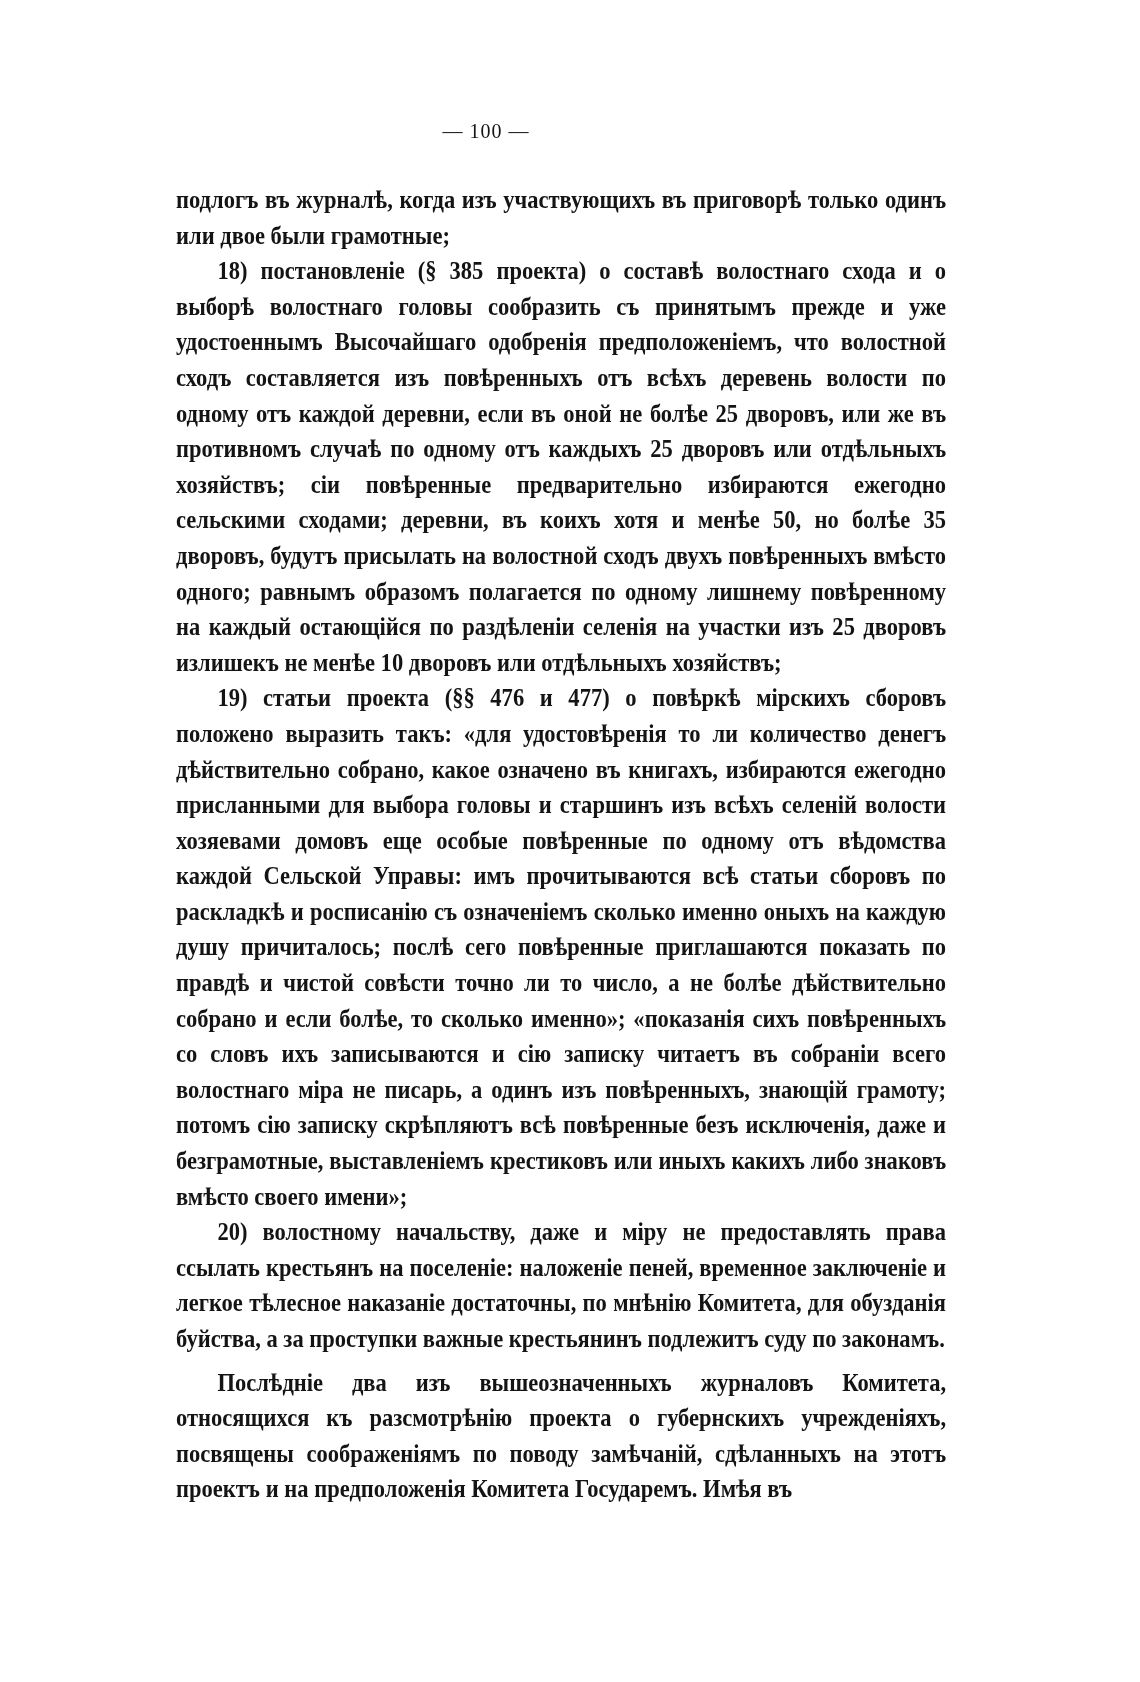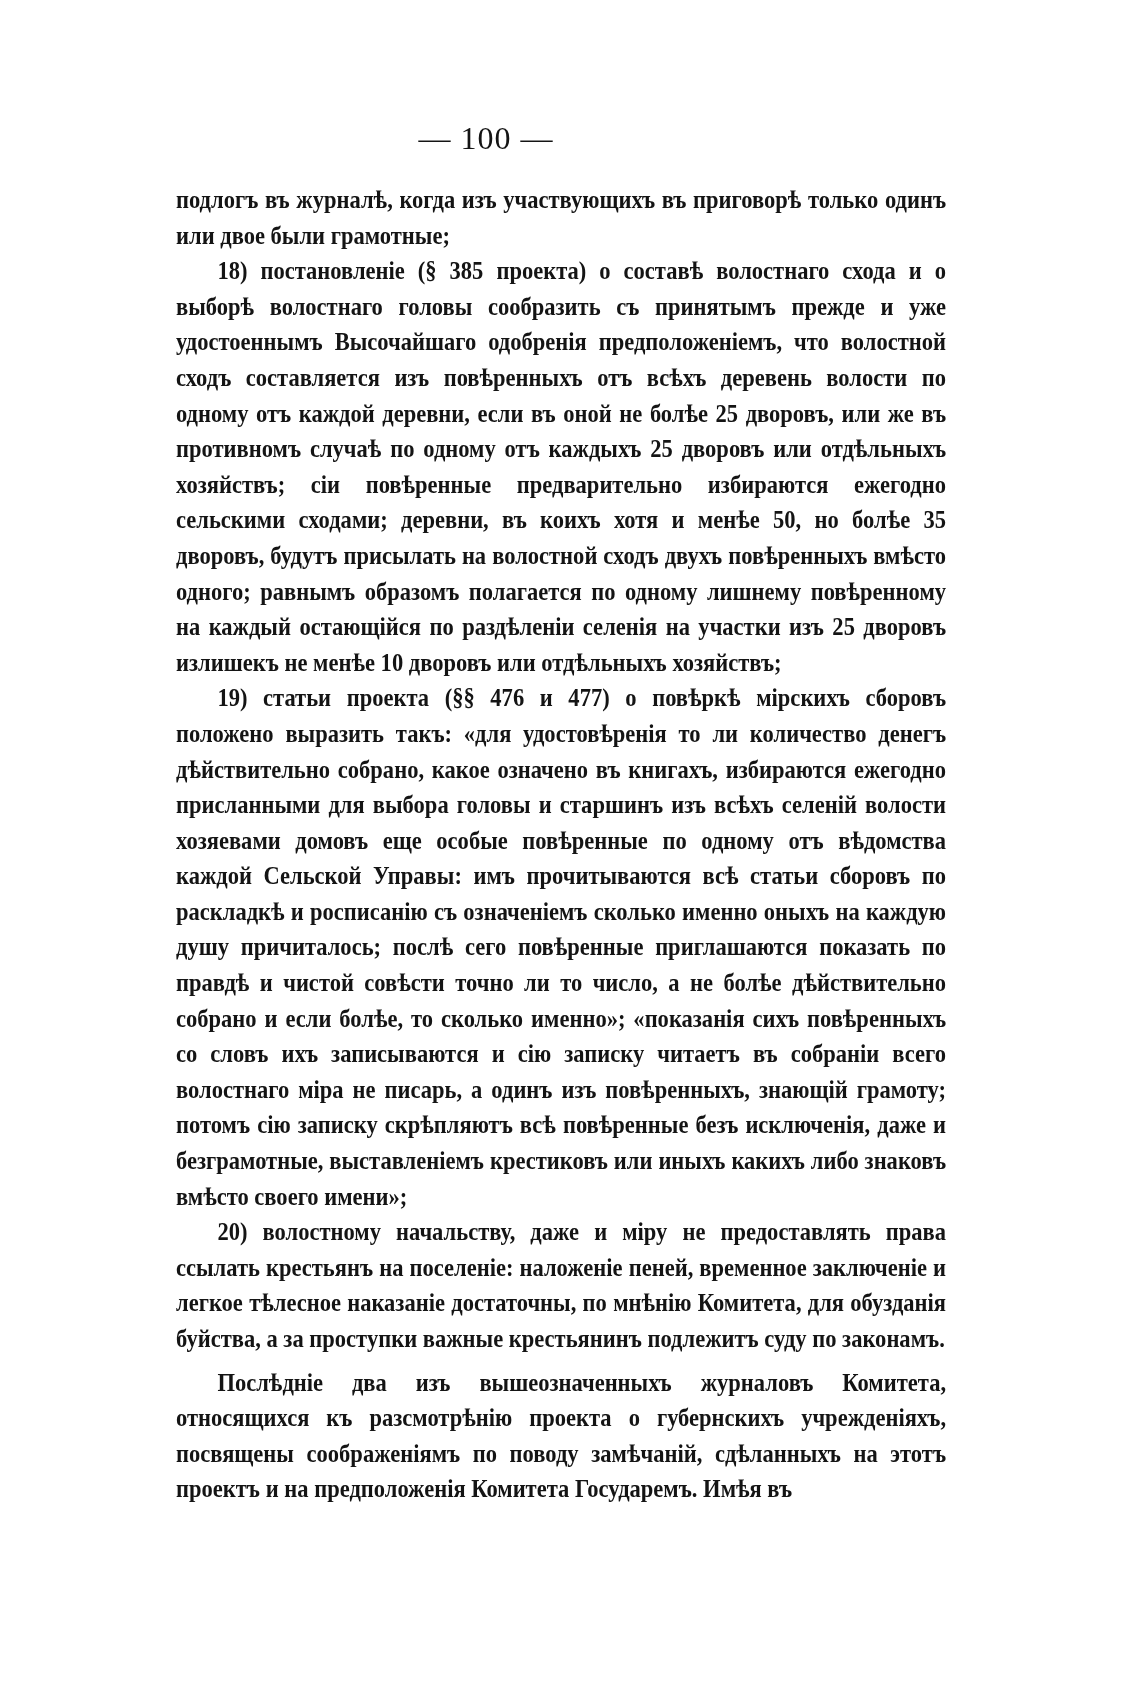--- a/index.html
+++ b/index.html
@@ -4,21 +4,21 @@
 <style>
   html, body { margin: 0; padding: 0; background: #ffffff; }
   body { width: 1140px; height: 1682px; position: relative; overflow: hidden; }
   .page {
     position: absolute; left: 0; top: 0; width: 1140px; height: 1682px;
     background: #ffffff; color: #141414;
     font-family: "Liberation Serif", "DejaVu Serif", serif;
   }
   .page-number {
     position: absolute; top: 120px; left: 0; width: 972px;
-    text-align: center; font-size: 32px; letter-spacing: 1px;
+    text-align: center; font-size: 20px; letter-spacing: 1px;
   }
   .body-text {
     position: absolute; left: 176px; top: 182px; width: 770px;
     font-size: 24.5px; line-height: 35.6px; text-align: justify;
     font-weight: bold; transform: scaleX(0.92); transform-origin: left top;
     width: 837px;
   }
   .para { margin: 0; }
   .indent { text-indent: 45px; }
   .gap { margin-top: 8px; }

